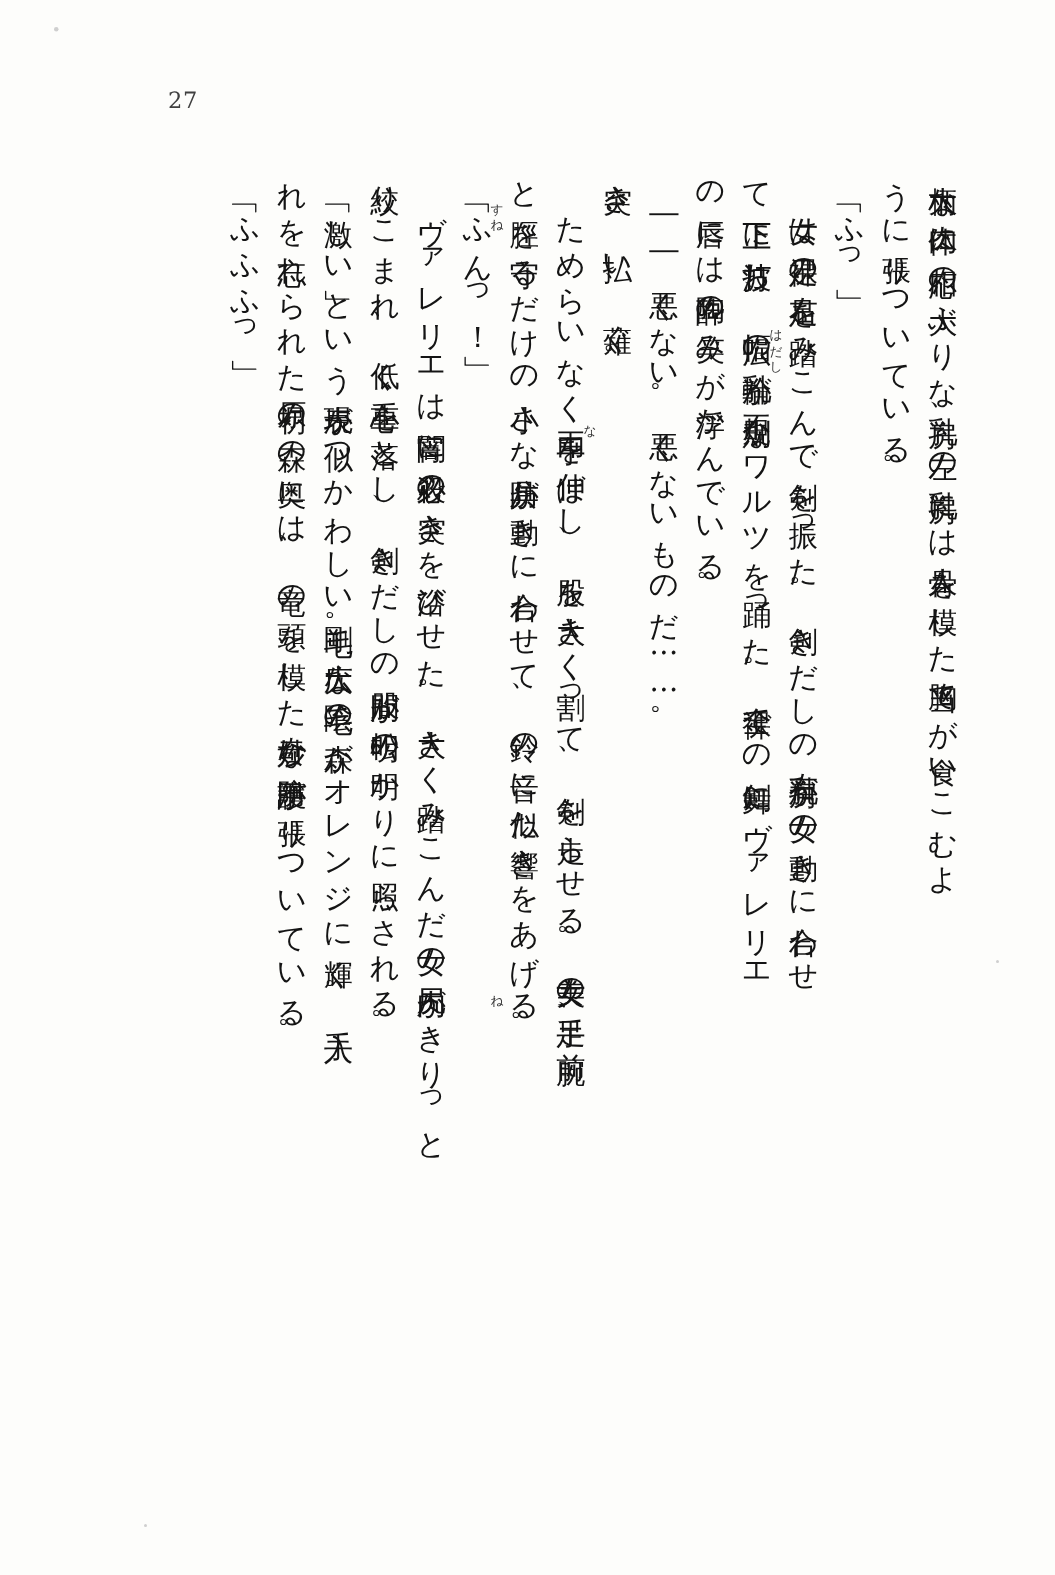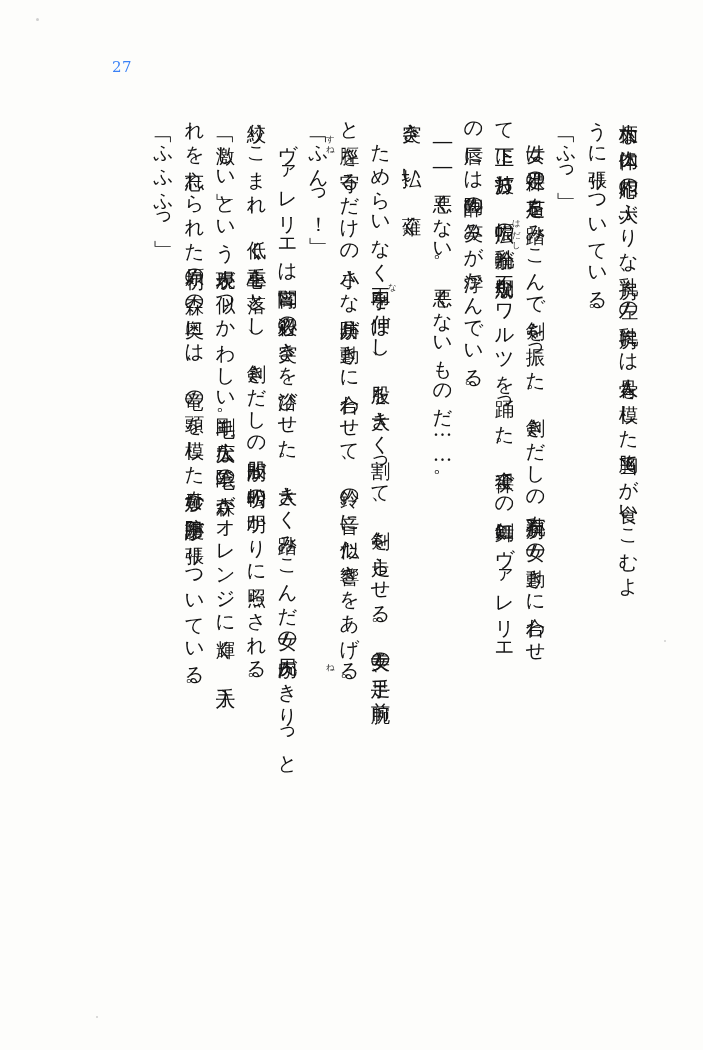--- a/index.html
+++ b/index.html
@@ -25,21 +25,21 @@
     background: #fdfdfb;
   }
 
   
   #page-number {
     position: absolute;
     left: 112px;
     top: 58px;
     font-size: 15px;
     letter-spacing: 0.5px;
-    color: #3b82f6;
+    color: #404040;
     font-family: "DejaVu Serif", "Liberation Serif", serif;
   }
 
   
   #body-text {
     position: absolute;
     top: 108px;
     left: 78px;
     width: 560px;
     height: 880px;

